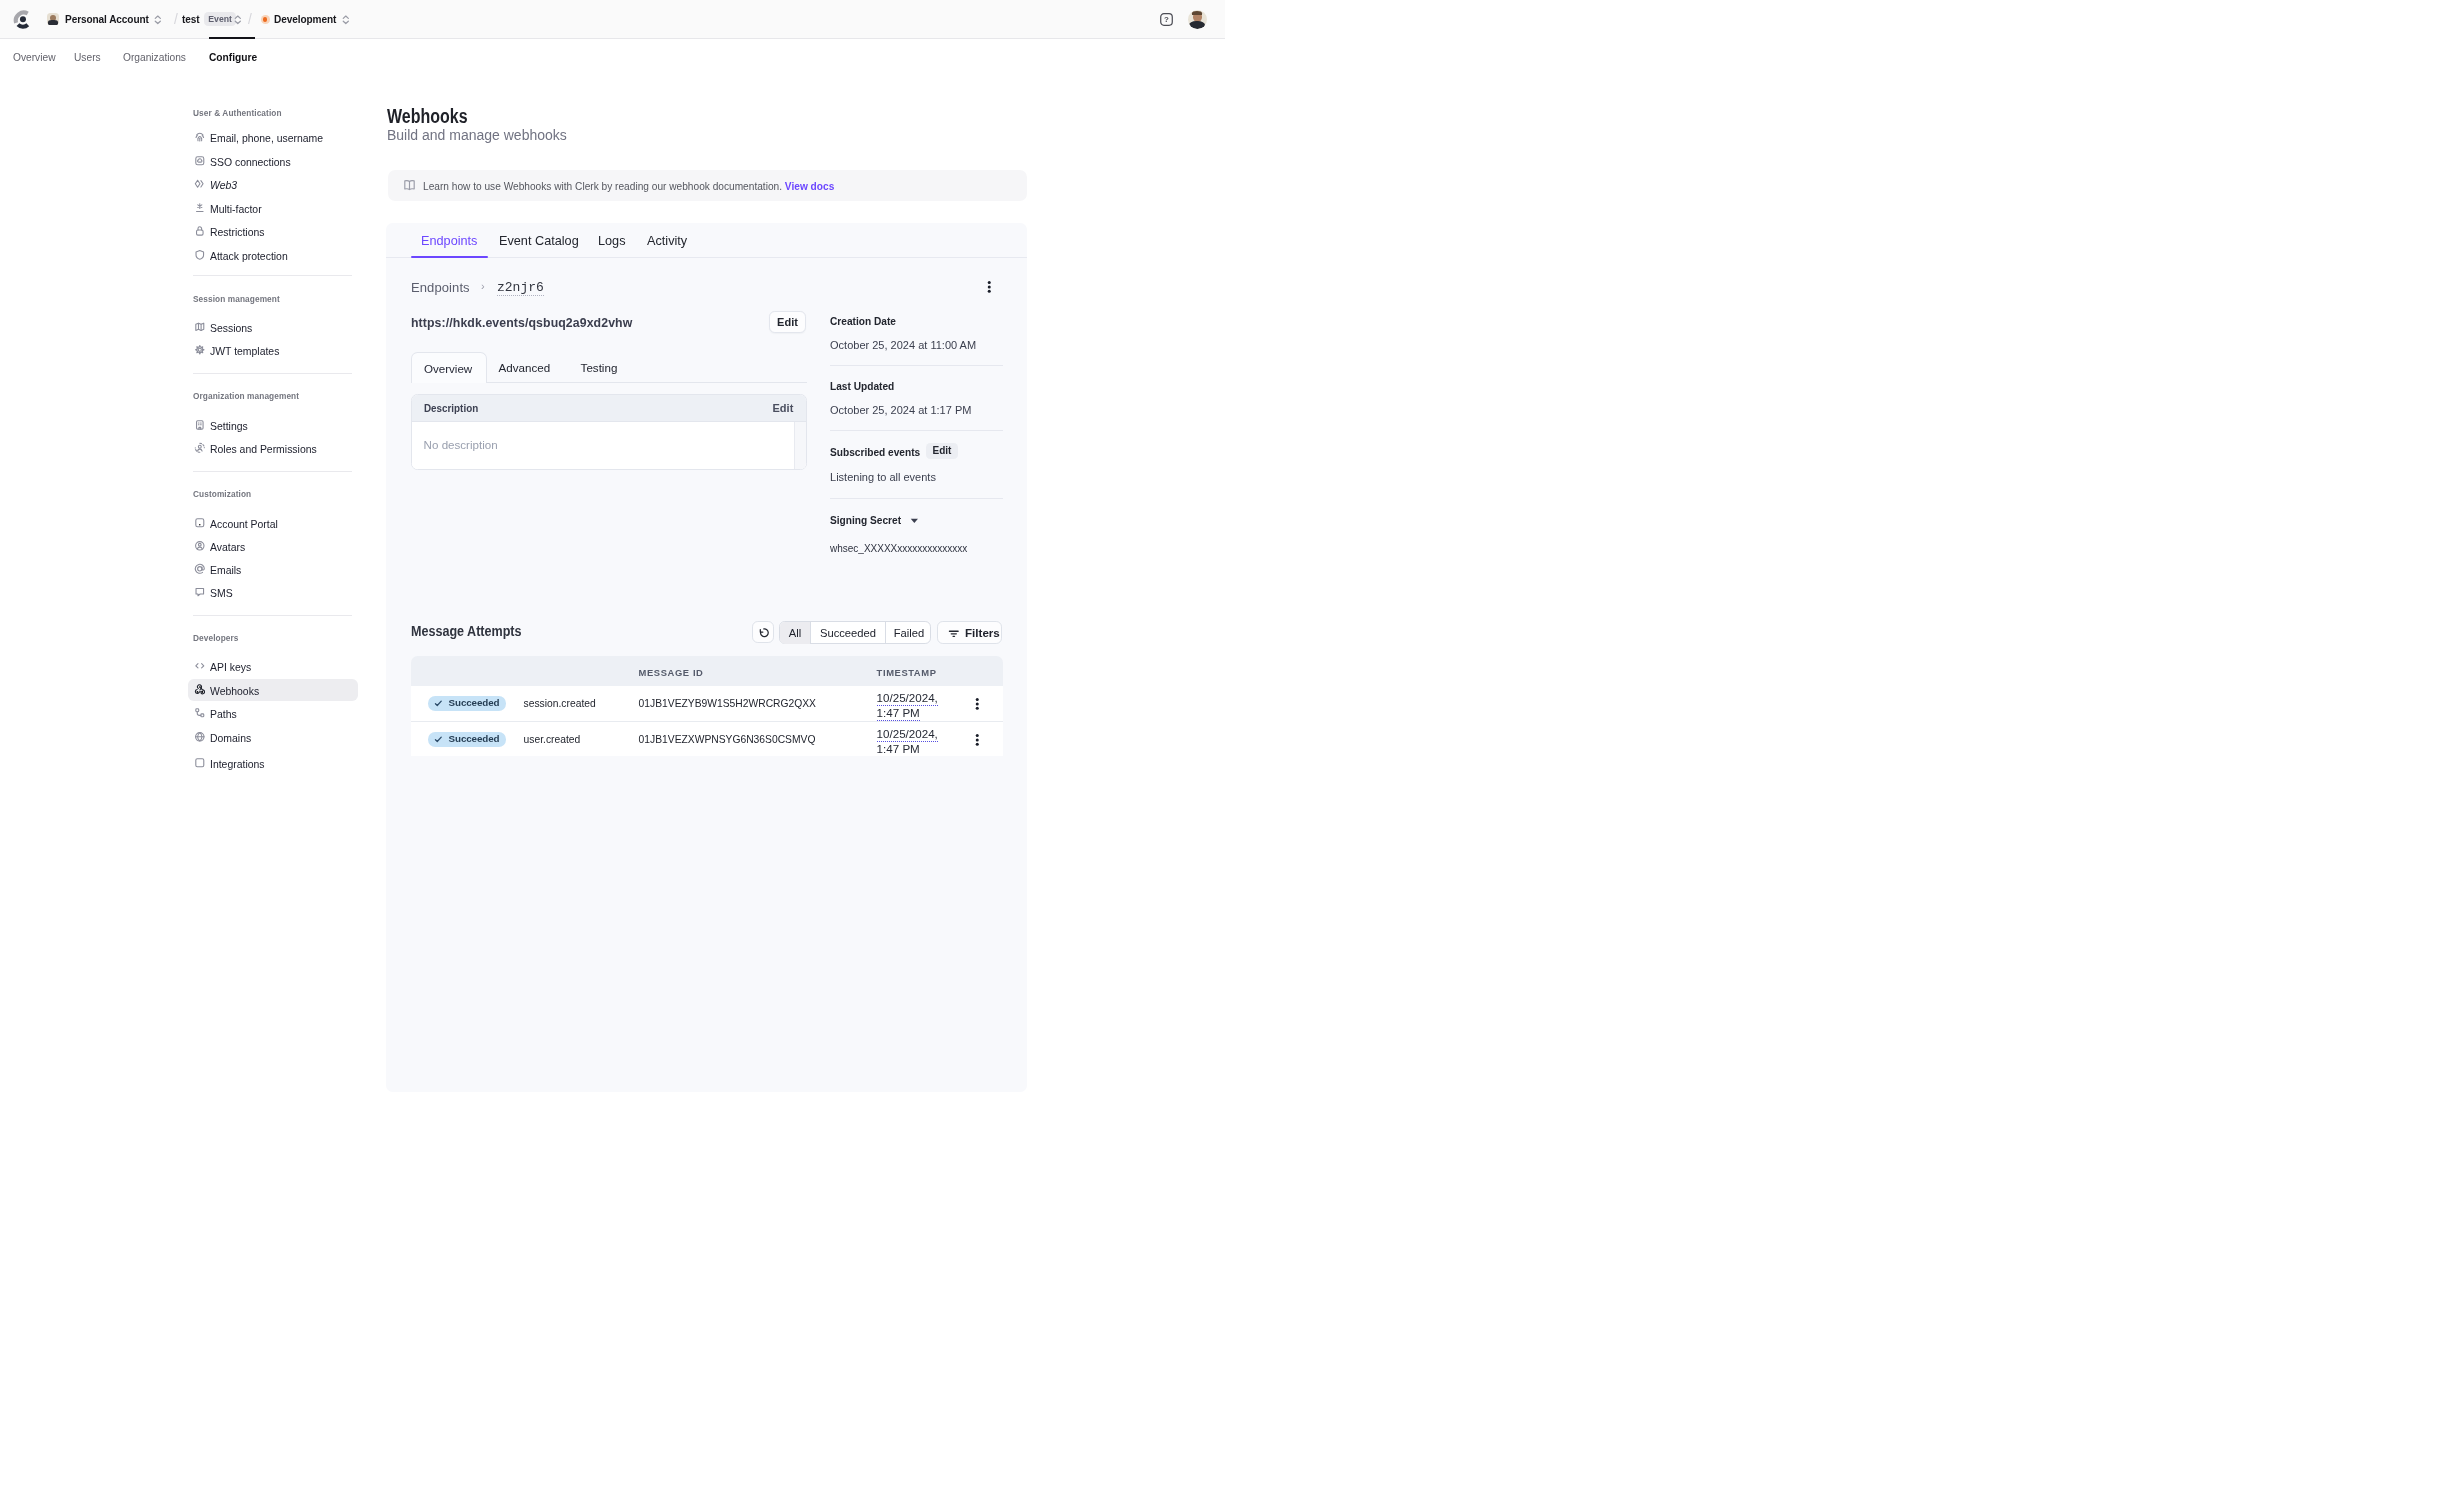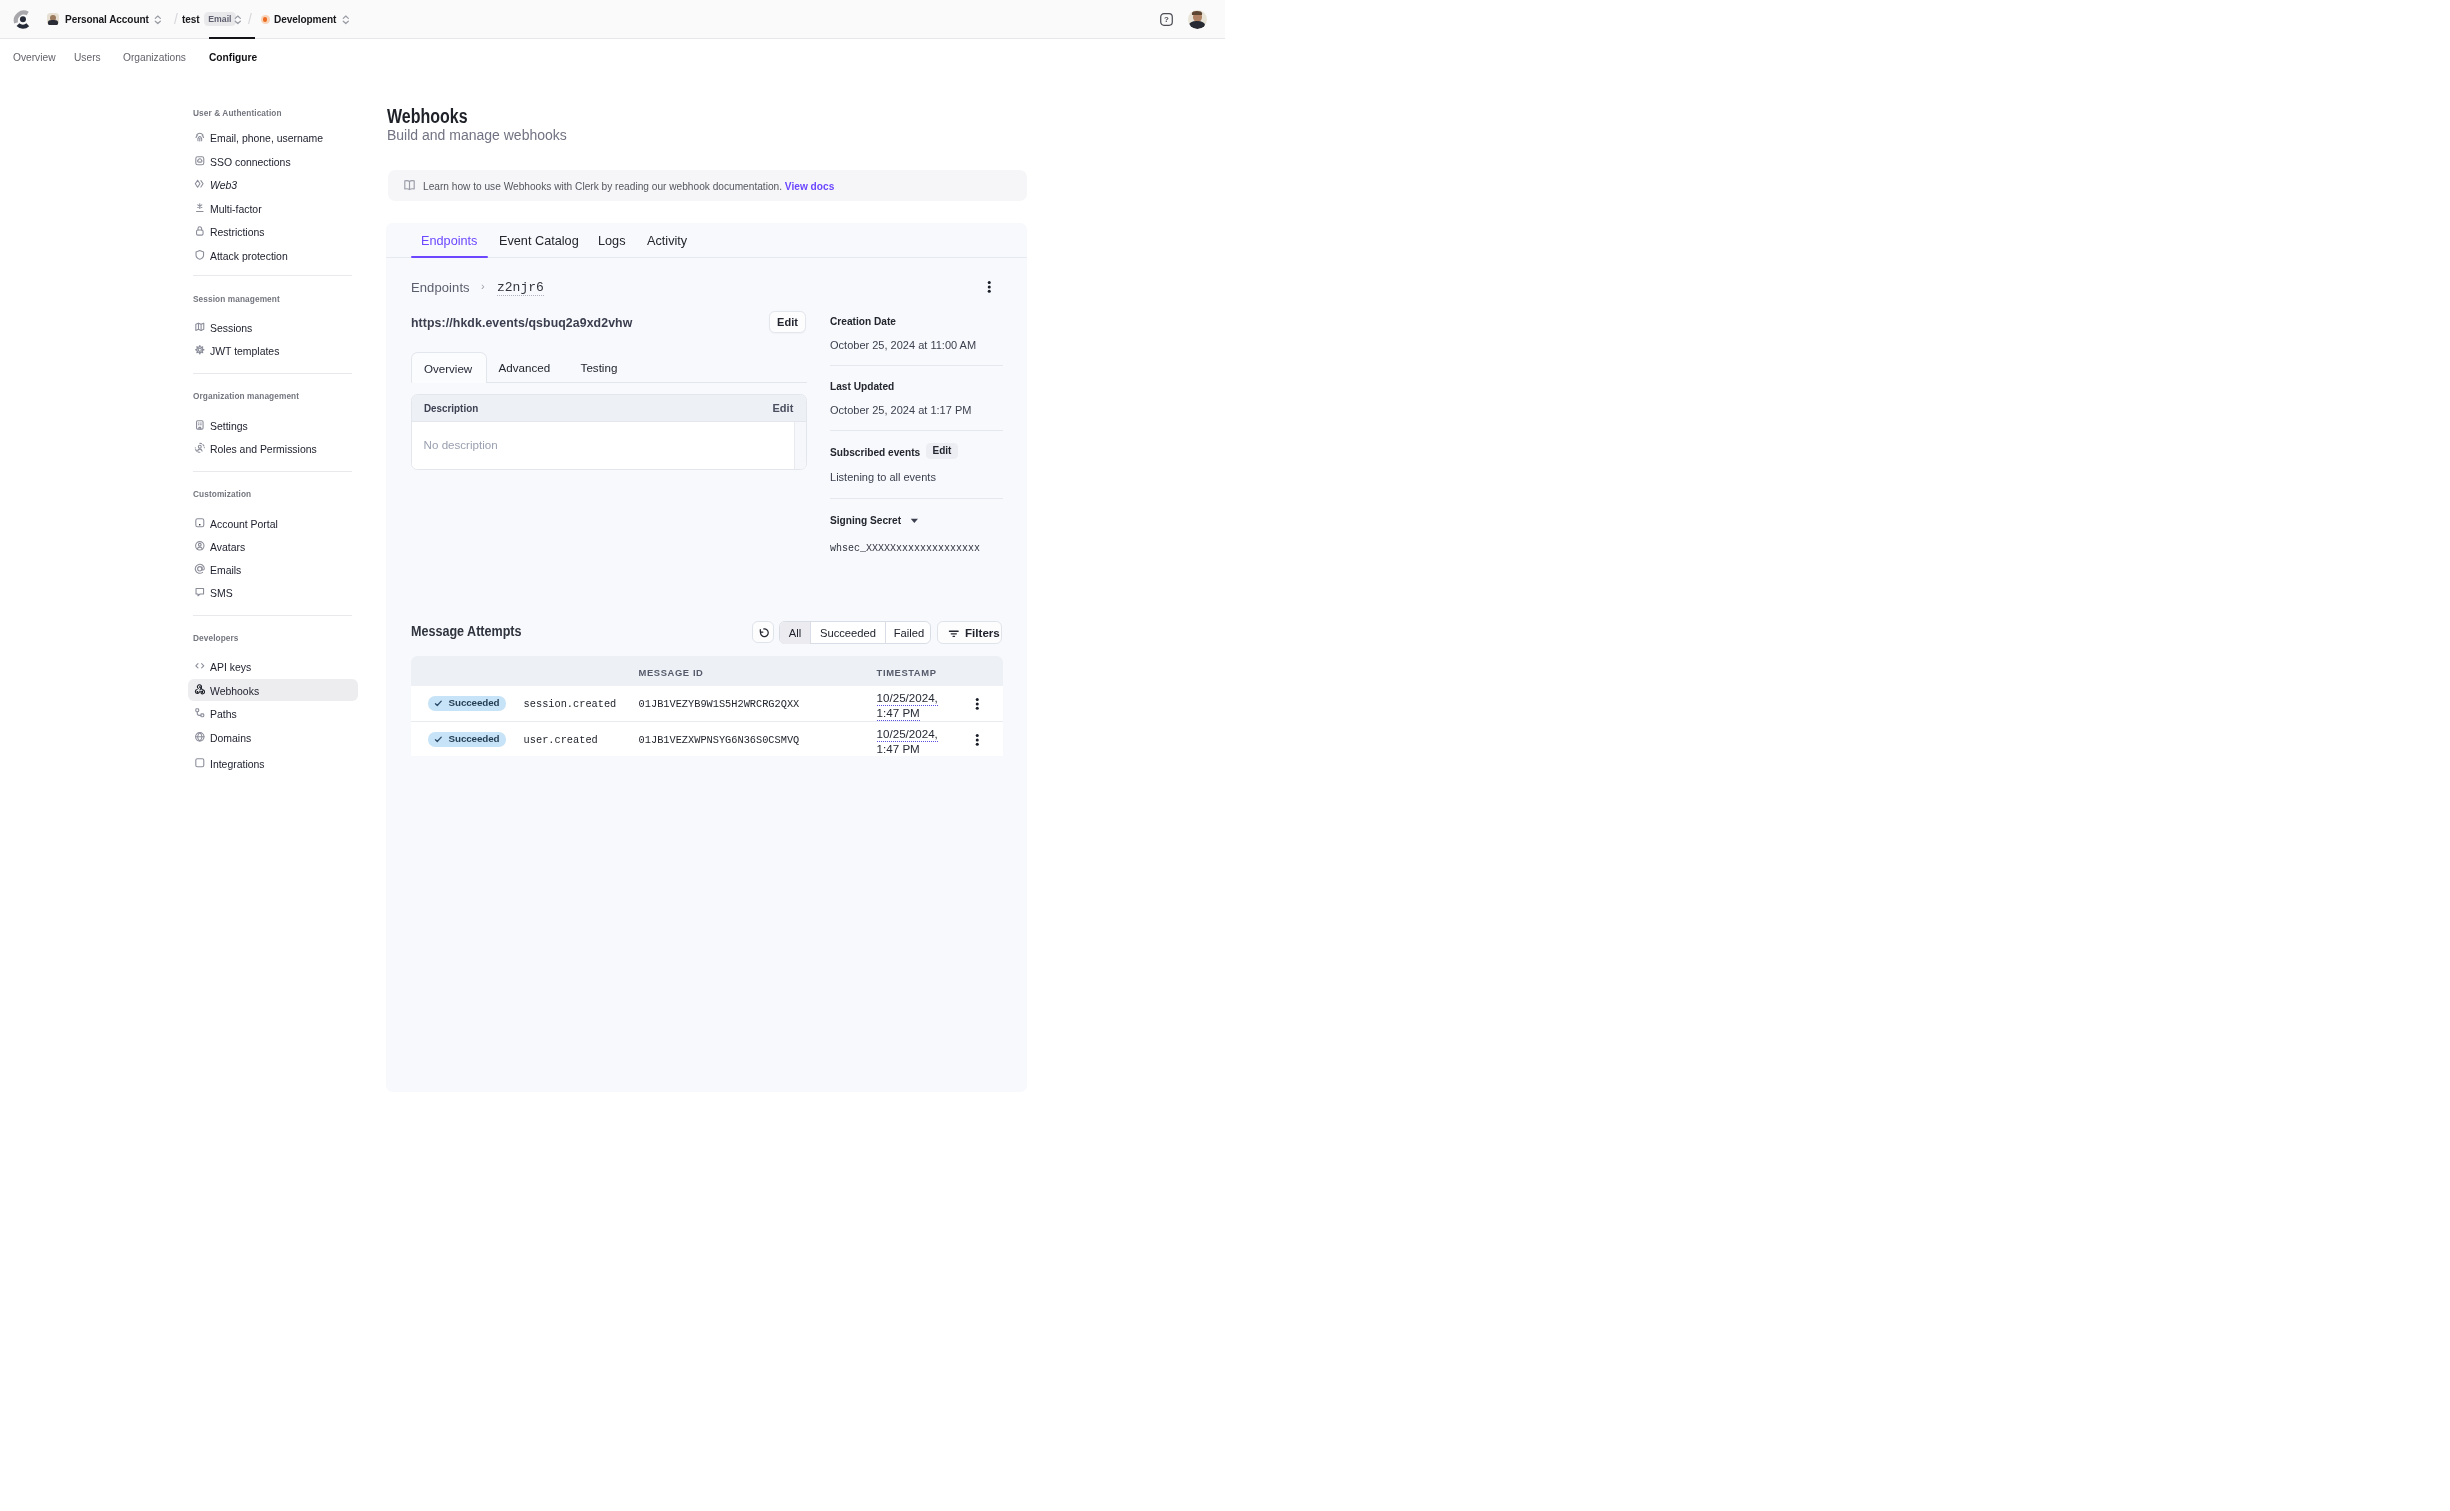--- a/index.html
+++ b/index.html
@@ -92,21 +92,21 @@
 
 
 .tbl { position:absolute; left:24.6px; top:433px; width:592px; border-radius:6.5px 6.5px 0 0; overflow:hidden; }
 .tbl .thead { position:relative; height:30px; background:#edf0f5; }
 .th { position:absolute; top:10.5px; font-size:9.4px; font-weight:700; color:#555b6b; letter-spacing:0.6px; }
 .trow { position:relative; height:35px; background:#fff; }
 .trow + .trow { border-top:0.7px solid #e8ebf0; }
 .badge { position:absolute; left:17px; top:10px; height:14.5px; background:#c7e3f7; border-radius:7.2px;
   font-size:9.8px; font-weight:700; color:#263e54; padding:0 6.5px 0 21px; line-height:14px; letter-spacing:-0.1px; }
 .badge svg { position:absolute; left:6.9px; top:3.3px; }
-.mono { font-family:Liberation Mono, monospace; }
+.mono { font-family:Liberation Sans, sans-serif; }
 .cell-ev { position:absolute; left:113px; top:12.3px; font-size:10.3px; color:#22252e; }
 .cell-id { position:absolute; left:228px; top:12.3px; font-size:10.3px; color:#22252e; }
 .cell-ts { position:absolute; left:466px; top:5px; font-size:11.6px; color:#262a35; line-height:14px; }
 .cell-ts span { border-bottom:1.8px dotted #564fe0; display:inline-block; }
 </style>
 </head>
 <body>
 
 <div class="topbar">
   <svg class="abs" style="left:12.3px; top:8.7px;" width="19" height="22" viewBox="0 0 26 30">
@@ -118,21 +118,21 @@
     <div class="abs" style="left:3.3px; top:2.2px; width:5.8px; height:5.8px; border-radius:50%; background:#9b7a5e;"></div>
     <div class="abs" style="left:1.4px; top:7.2px; width:9.4px; height:5.8px; border-radius:40%; background:#2a2d35;"></div>
   </div>
   <div class="abs crumb" style="left:65px; top:13px;">Personal Account</div>
   <svg class="abs" style="left:152px; top:13.8px;" width="11.6" height="11.6" viewBox="0 0 16 16" fill="none" stroke="#9a9ca6" stroke-width="1.7" stroke-linecap="round" stroke-linejoin="round">
     <path d="M4.5 6 L8 2.8 L11.5 6"></path>
       <path d="M4.5 10 L8 13.2 L11.5 10"></path>
   </svg>
   <div class="abs slash" style="left:174px; top:12.3px;">/</div>
   <div class="abs crumb" style="left:182px; top:13px;">test</div>
-  <div class="abs freebadge" style="left:204px; top:12.3px;">Email</div>
+  <div class="abs freebadge" style="left:204px; top:12.3px;">Event</div>
   <svg class="abs" style="left:232px; top:13.8px;" width="11.6" height="11.6" viewBox="0 0 16 16" fill="none" stroke="#9a9ca6" stroke-width="1.7" stroke-linecap="round" stroke-linejoin="round">
     <path d="M4.5 6 L8 2.8 L11.5 6"></path>
       <path d="M4.5 10 L8 13.2 L11.5 10"></path>
   </svg>
   <div class="abs slash" style="left:248px; top:12.3px;">/</div>
   <div class="abs" style="left:261px; top:15px; width:8.7px; height:8.7px; border-radius:50%; background:#f8d4ba;"></div>
   <div class="abs" style="left:263px; top:17.4px; width:4.3px; height:4.3px; border-radius:50%; background:#ee6a1d;"></div>
   <div class="abs crumb" style="left:274px; top:13px;">Development</div>
   <svg class="abs" style="left:340px; top:13.8px;" width="11.6" height="11.6" viewBox="0 0 16 16" fill="none" stroke="#9a9ca6" stroke-width="1.7" stroke-linecap="round" stroke-linejoin="round">
     <path d="M4.5 6 L8 2.8 L11.5 6"></path>

